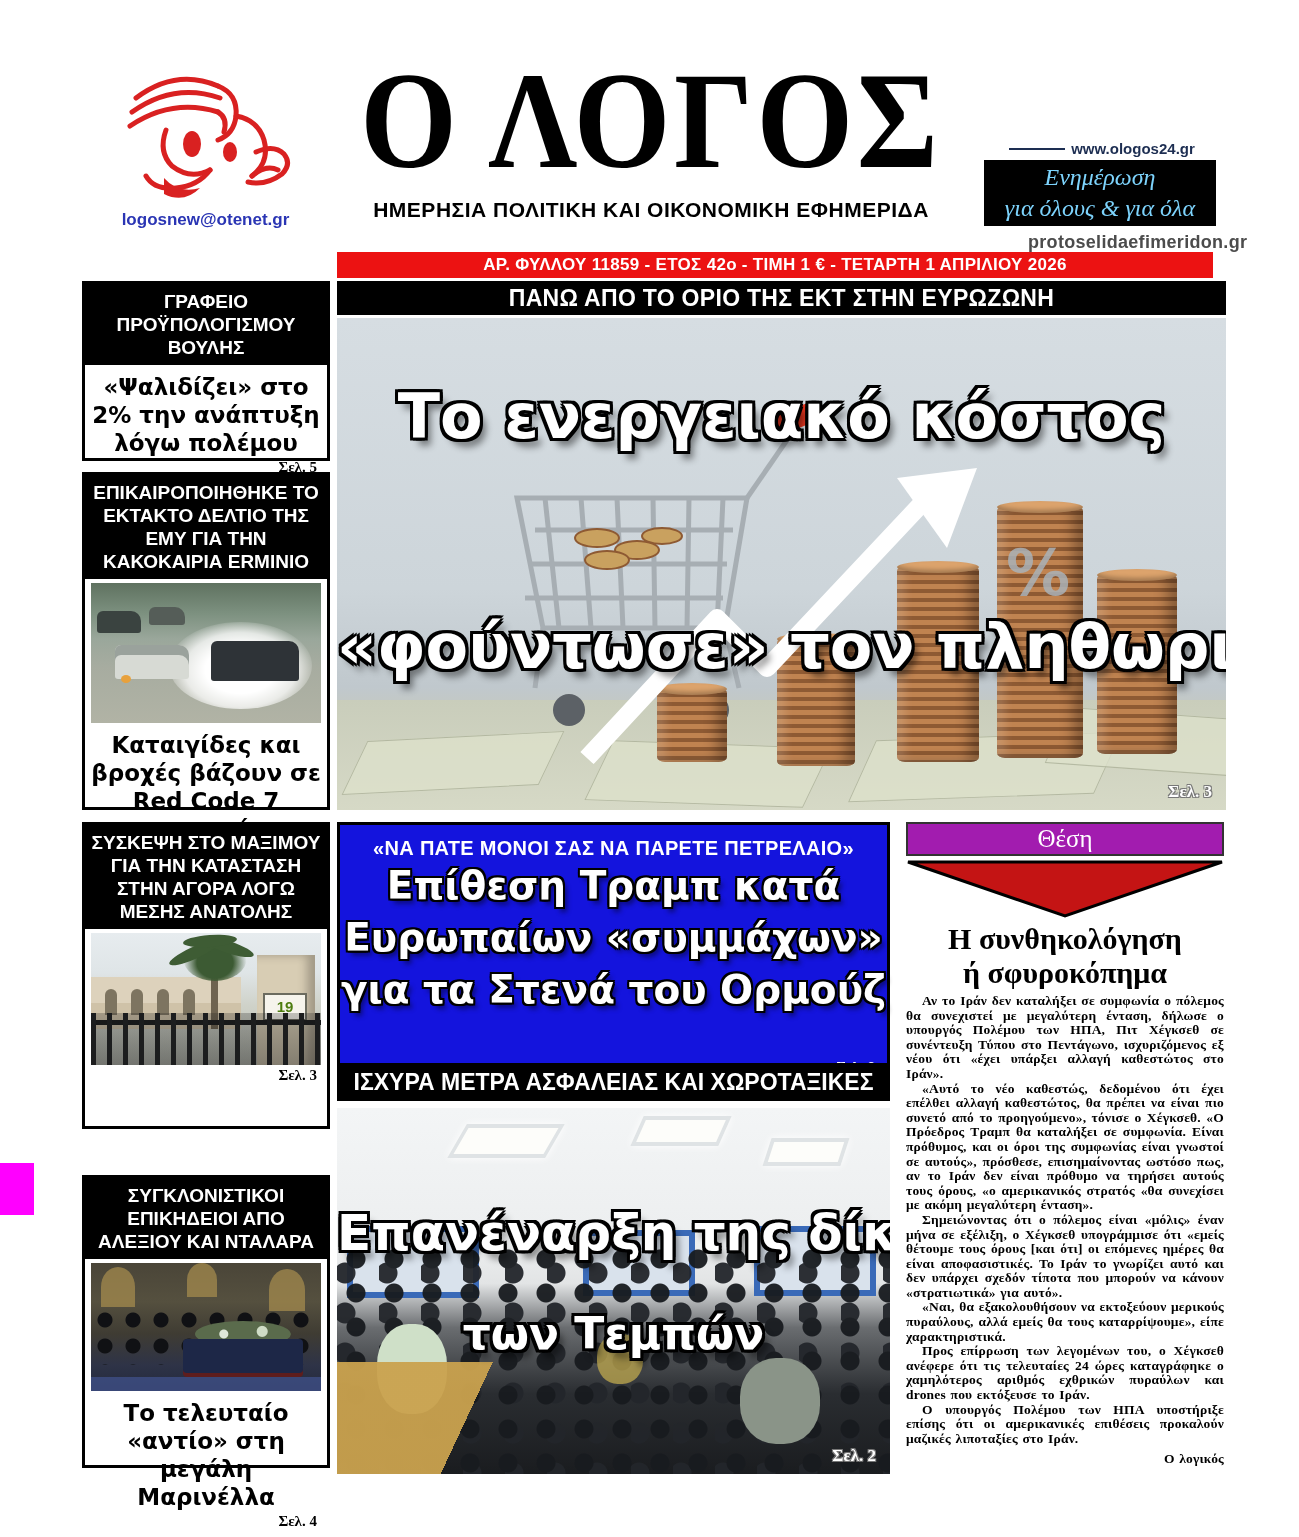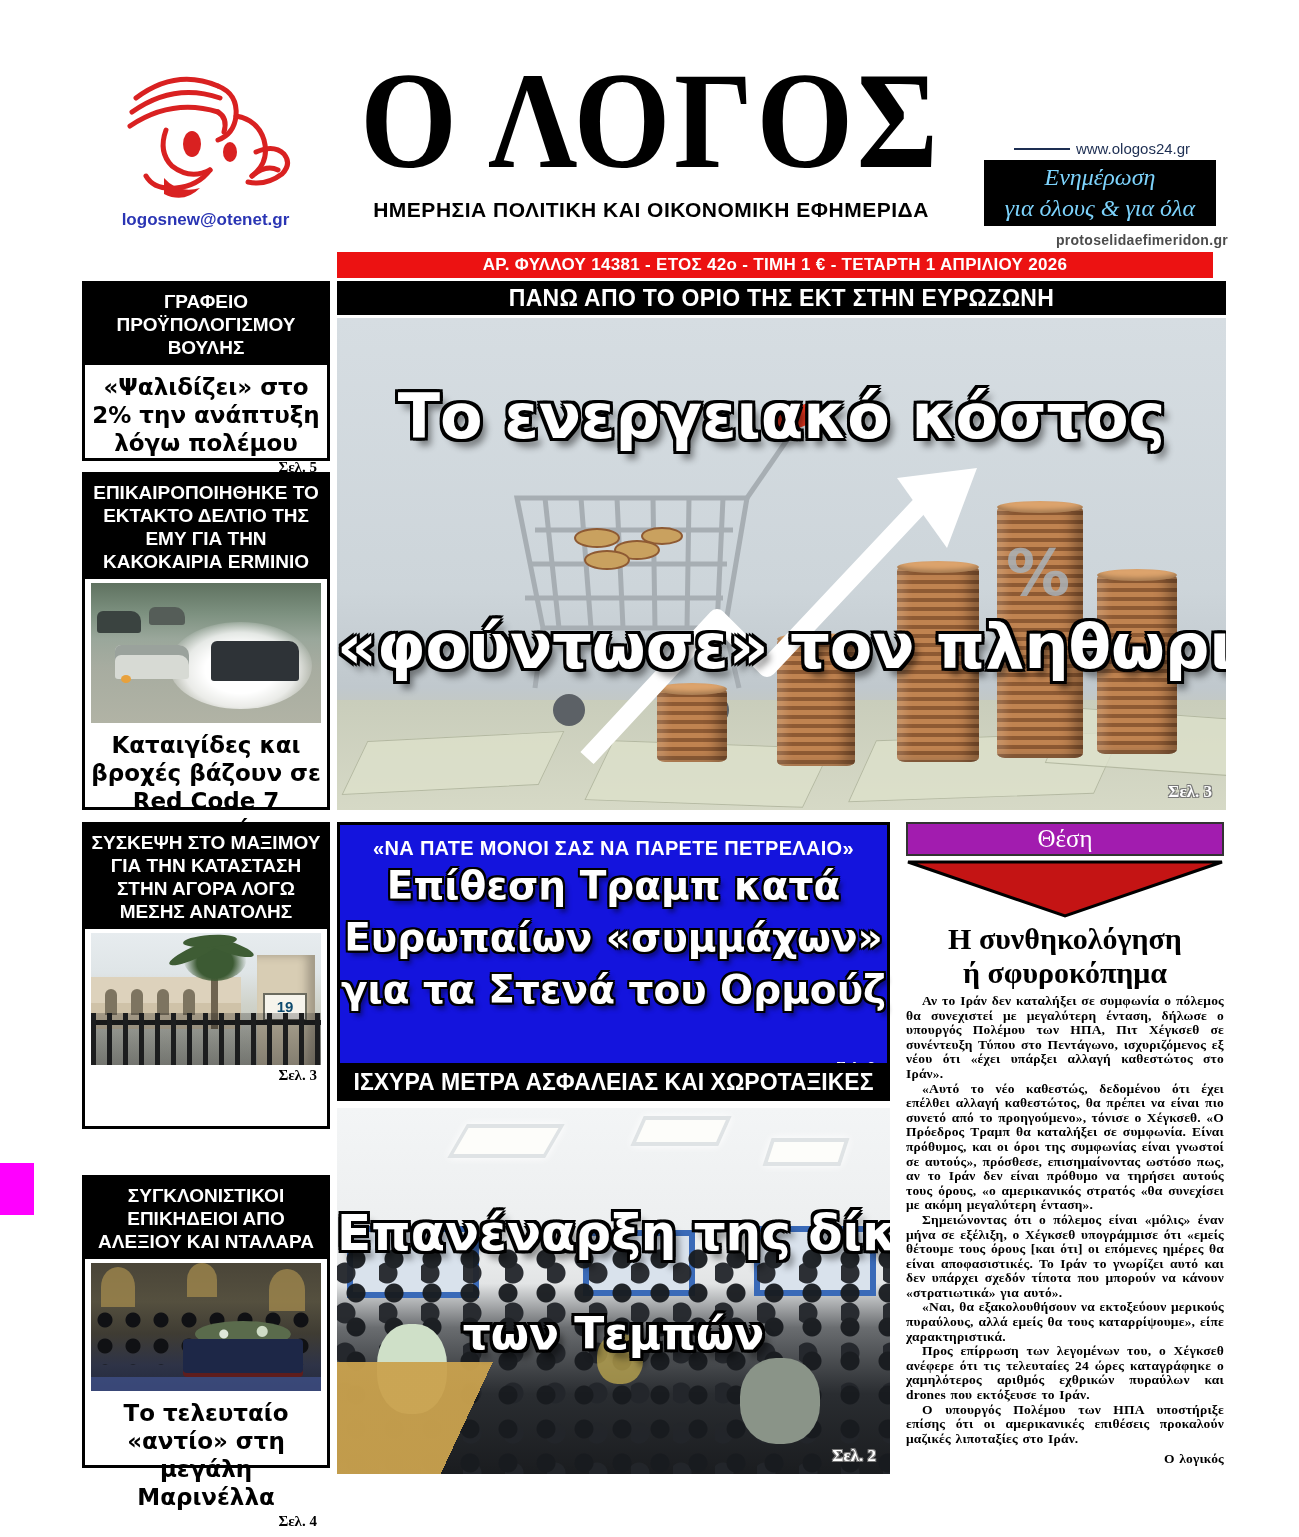--- a/index.html
+++ b/index.html
@@ -14,27 +14,27 @@
   .np-title{left:326px;top:46px;width:650px;height:150px;margin:0;text-align:center;
         font-family:"Liberation Serif",serif;font-weight:bold;font-size:138px;line-height:150px;
         letter-spacing:4px;transform:scaleX(0.9);transform-origin:50% 50%;white-space:nowrap;}
   .np-subtitle{left:326px;top:198px;width:650px;text-align:center;font-weight:bold;
         font-size:21px;letter-spacing:.5px;}
   .logo24{left:982px;top:76px;width:240px;text-align:center;white-space:nowrap;
         font-family:"DejaVu Sans",sans-serif;}
   .logo24 .txt{font-size:36px;color:#1d2e52;}
   .logo24 .d2{font-size:56px;font-weight:bold;color:#9cb6d4;margin-left:2px;}
   .logo24 .d4{font-size:56px;font-weight:bold;color:#16243e;margin-left:-16px;vertical-align:-10px;}
-  .logo24-url{left:982px;top:140px;width:240px;text-align:center;font-size:15px;color:#1d2e52;}
+  .logo24-url{left:982px;top:140px;width:240px;text-align:center;font-size:15px;color:#1d2e52;font-weight:bold;}
   .logo24-url .dash{display:inline-block;width:56px;height:0;border-top:2px solid #1d2e52;
         vertical-align:4px;margin-right:6px;}
   .promo-box{left:984px;top:160px;width:232px;height:66px;background:#000;color:#7dd3fc;
         text-align:center;font-family:"Liberation Serif",serif;font-style:italic;
         font-size:24px;line-height:31px;padding-top:2px;box-sizing:border-box;}
-  .watermark{left:1028px;top:232px;width:200px;text-align:right;font-size:14px;
+  .watermark{left:1028px;top:232px;width:200px;text-align:right;font-size:18px;
         font-weight:bold;color:#4c4c4c;letter-spacing:.3px;}
 
   
   .issue-bar{left:337px;top:252px;width:876px;height:26px;background:#ec1212;color:#fff;
         text-align:center;font-weight:bold;font-size:17px;line-height:26px;letter-spacing:.3px;}
   .kicker-bar{left:337px;top:281px;width:889px;height:34px;background:#000;color:#fff;
         text-align:center;font-weight:bold;font-size:23px;line-height:34px;letter-spacing:.3px;}
   .kicker-bar2{left:337px;top:1063px;width:553px;height:38px;background:#000;color:#fff;
         text-align:center;font-weight:bold;font-size:23px;line-height:38px;}
 
@@ -117,21 +117,21 @@
   .car{position:absolute;border-radius:6px 10px 3px 3px;}
 
   
   .maximou{background:linear-gradient(180deg,#e7ecef 0%,#dfe5e7 30%,#cfd2c9 55%,#b9bcb2 100%);}
   .building{position:absolute;left:0;top:44px;width:150px;height:52px;background:#ddd2bc;
         box-shadow:inset 0 -26px 0 #cfc2a8;}
   .arch{position:absolute;top:56px;width:12px;height:26px;background:#7d7460;border-radius:6px 6px 0 0;}
   .pillar{position:absolute;right:6px;top:22px;width:58px;height:118px;background:#d8cdb4;
         box-shadow:inset -8px 0 10px rgba(0,0,0,.25);}
   .sign19{position:absolute;right:14px;top:60px;width:40px;height:24px;background:#f6f4ec;
-        border:2px solid #6b6b5f;text-align:center;font-weight:bold;font-size:15px;line-height:24px;color:#0c4a6e;}
+        border:2px solid #6b6b5f;text-align:center;font-weight:bold;font-size:15px;line-height:24px;color:#4d7c0f;}
   .palm-head{position:absolute;left:92px;top:2px;width:64px;height:46px;
         background:radial-gradient(ellipse at 50% 60%,#3c5a33 0 40%,rgba(0,0,0,0) 70%);border-radius:50%;}
   .palm-frond{position:absolute;width:54px;height:12px;background:#3e5c34;border-radius:50%;}
   .palm-trunk{position:absolute;left:120px;top:36px;width:7px;height:60px;background:#6e6350;}
   .fence{position:absolute;left:0;bottom:0;width:100%;height:52px;
         background:repeating-linear-gradient(90deg,#1c1d1e 0 5px,rgba(0,0,0,0) 5px 16px),
                    linear-gradient(180deg,rgba(30,30,30,.25),rgba(30,30,30,.45));}
   .fence-rail{position:absolute;left:0;bottom:40px;width:100%;height:5px;background:#161718;}
 
   
@@ -184,21 +184,21 @@
 
   <div class="abs logo24-url">
     <span class="dash"></span><span>www.ologos24.gr</span>
   </div>
   <div class="abs promo-box">
     <div>Ενημέρωση</div>
     <div>για όλους &amp; για όλα</div>
   </div>
   <div class="abs watermark">protoselidaefimeridon.gr</div>
 
-  <div class="abs issue-bar">ΑΡ. ΦΥΛΛΟΥ 14381 - ΕΤΟΣ 42ο - ΤΙΜΗ 1 € - ΤΕΤΑΡΤΗ 1 ΑΠΡΙΛΙΟΥ 2026</div>
+  <div class="abs issue-bar">ΑΡ. ΦΥΛΛΟΥ 11859 - ΕΤΟΣ 42ο - ΤΙΜΗ 1 € - ΤΕΤΑΡΤΗ 1 ΑΠΡΙΛΙΟΥ 2026</div>
   <div class="abs kicker-bar">ΠΑΝΩ ΑΠΟ ΤΟ ΟΡΙΟ ΤΗΣ ΕΚΤ ΣΤΗΝ ΕΥΡΩΖΩΝΗ</div>
 
   <div class="abs main-photo">
     <div class="money-floor"></div>
     <div class="bill" style="left:20px;bottom:20px;width:190px;height:52px;transform:skewX(-28deg) rotate(-3deg);"></div>
     <div class="bill" style="left:260px;bottom:6px;width:220px;height:58px;transform:skewX(-24deg) rotate(2deg);"></div>
     <div class="bill" style="right:120px;bottom:12px;width:240px;height:60px;transform:skewX(-26deg) rotate(-2deg);"></div>
     <div class="bill" style="right:-30px;bottom:40px;width:200px;height:54px;transform:skewX(-20deg) rotate(4deg);"></div>
 
     <svg class="cart-svg" viewBox="0 0 330 360">

